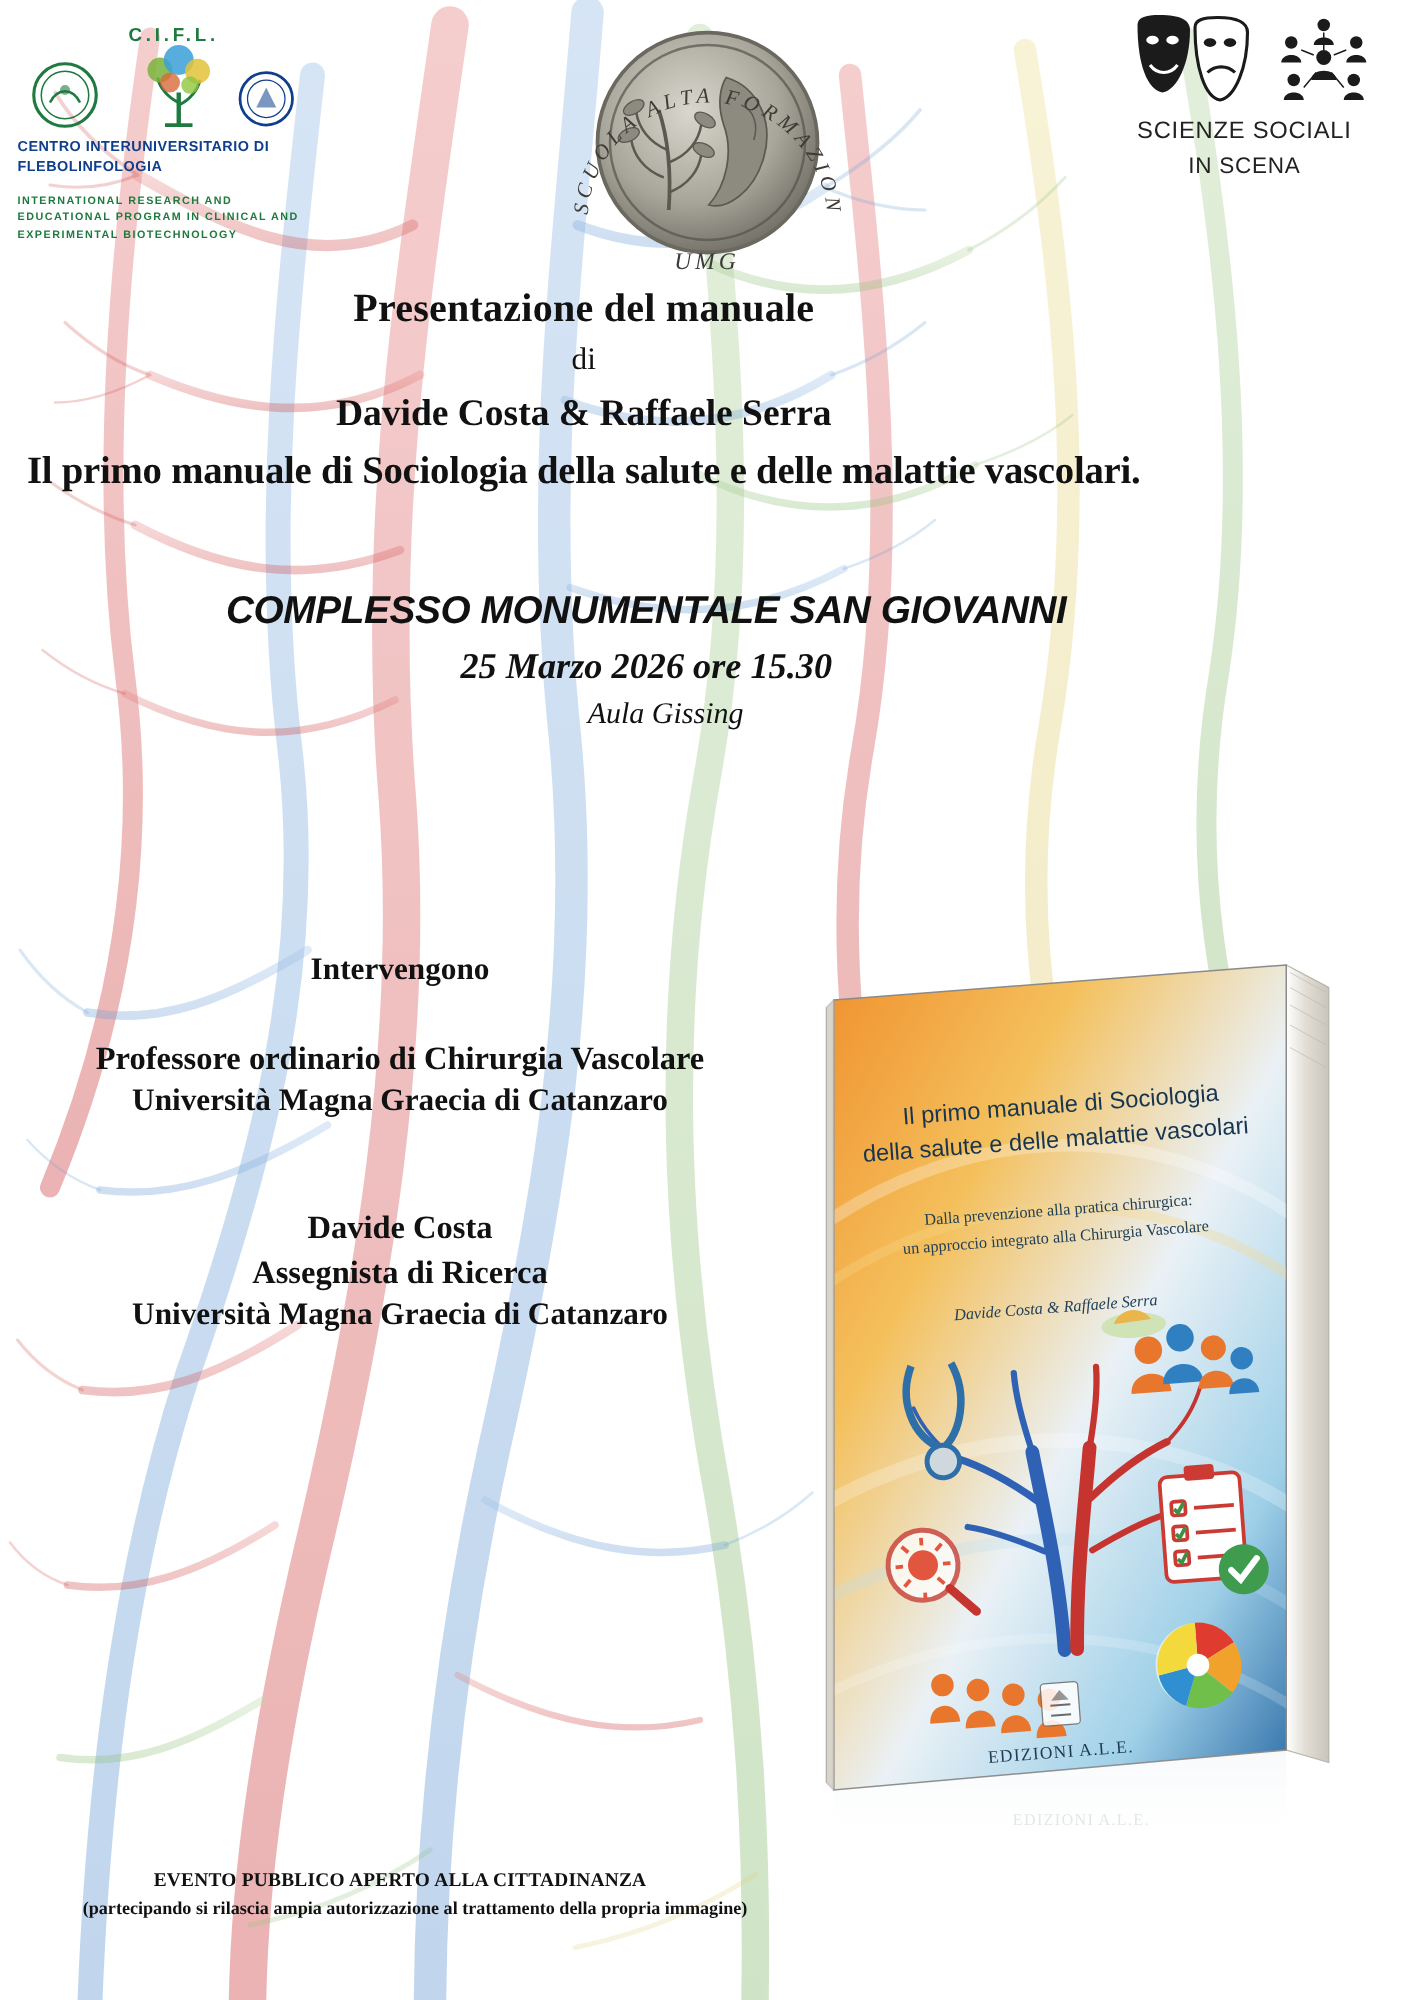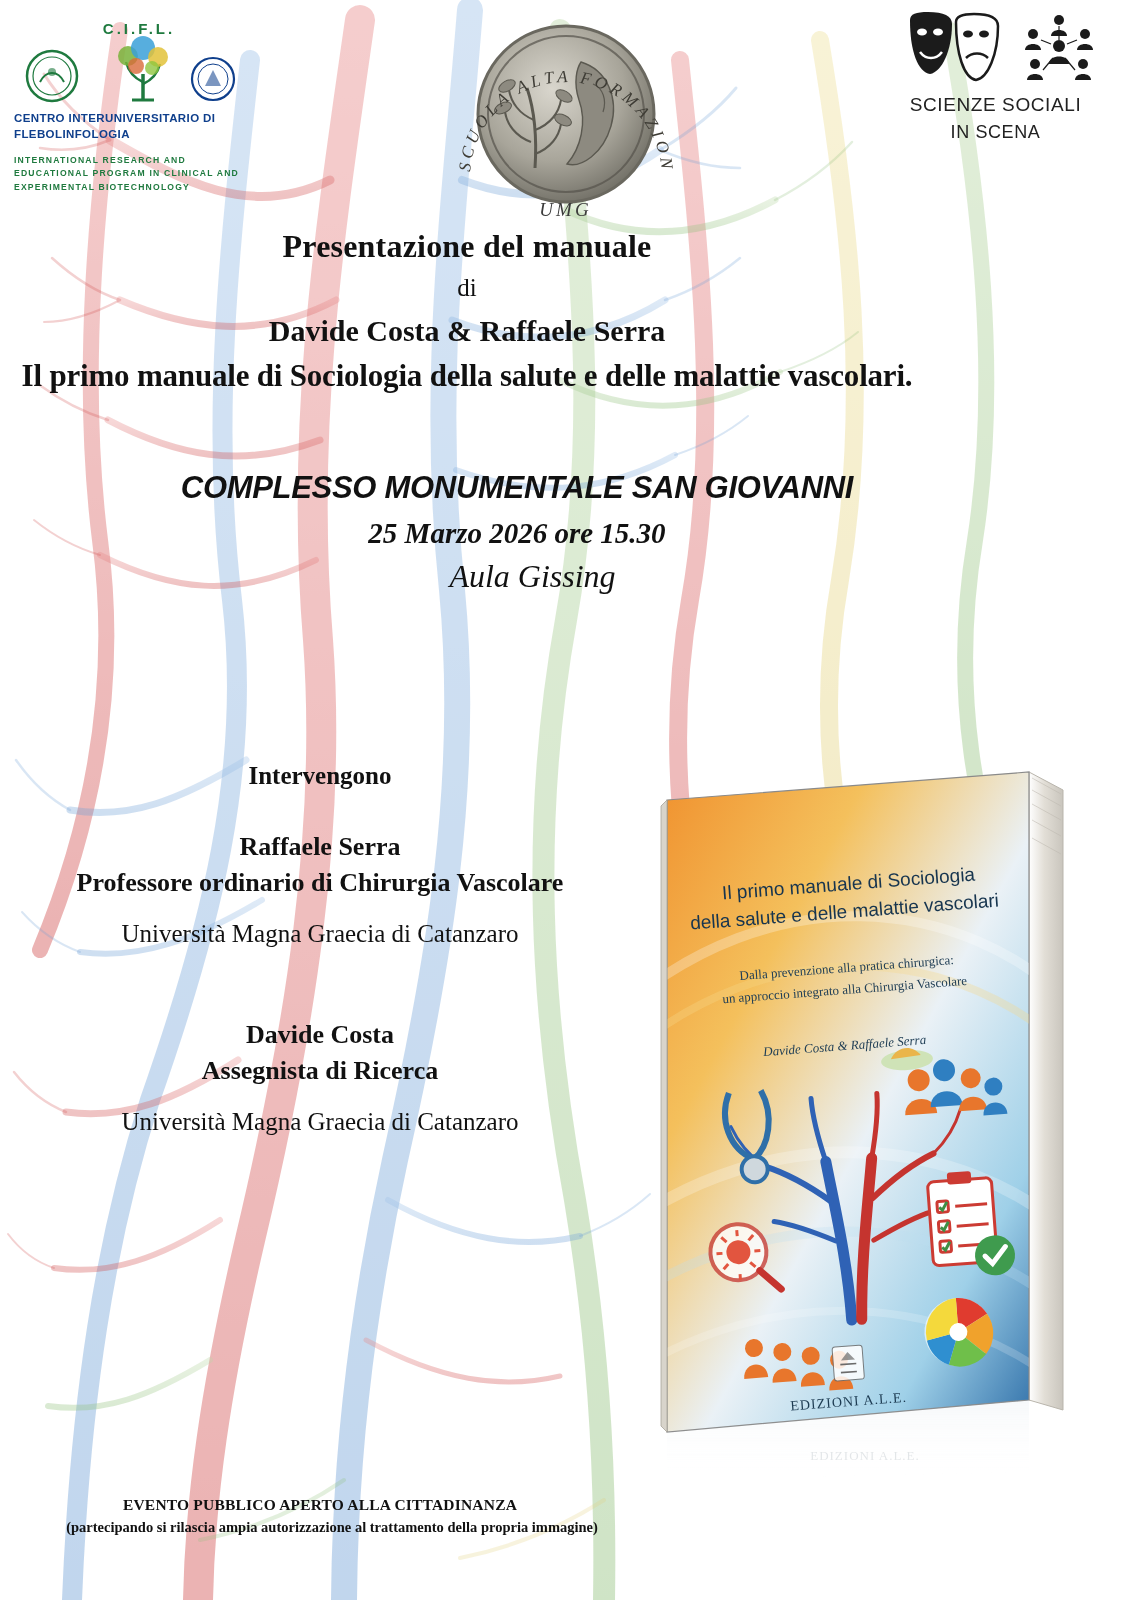--- a/index.html
+++ b/index.html
@@ -209,21 +209,21 @@
   .v-address {
     font-size: 28px;
     margin-top: 12px;
   }
   .v-date {
     font-size: 29px;
     font-weight: bold;
     margin-top: 11px;
   }
   .v-room {
-    font-size: 32px;
+    font-size: 24px;
     margin-top: 8px;
     padding-left: 31px;
   }
 
   
   .speakers {
     position: absolute;
     top: 762px;
     left: 0;
     width: 640px;
@@ -240,21 +240,22 @@
     font-size: 26px;
     font-weight: bold;
   }
   .sp-role {
     font-size: 26px;
     font-weight: bold;
     margin-top: 6px;
   }
   .sp-aff {
     font-size: 25px;
-    margin-top: 22px;
+    margin-top: 5px;
+    font-weight: bold;
   }
 
   
   .book-area {
     position: absolute;
     right: 52px;
     top: 760px;
     width: 420px;
     height: 720px;
     z-index: 2;
@@ -478,21 +479,20 @@
 <div class="venue">
   <div class="v-place">COMPLESSO MONUMENTALE SAN GIOVANNI</div>
   <div class="v-date">25 Marzo 2026 ore 15.30</div>
   <div class="v-room">Aula Gissing</div>
 </div>
 
 <div class="speakers">
   <div class="sp-head">Intervengono</div>
 
   <div class="sp-block">
-    <div class="sp-name">Raffaele Serra</div>
     <div class="sp-role">Professore ordinario di Chirurgia Vascolare</div>
     <div class="sp-aff">Università Magna Graecia di Catanzaro</div>
   </div>
 
   <div class="sp-block second">
     <div class="sp-name">Davide Costa</div>
     <div class="sp-role">Assegnista di Ricerca</div>
     <div class="sp-aff">Università Magna Graecia di Catanzaro</div>
   </div>
 </div>

